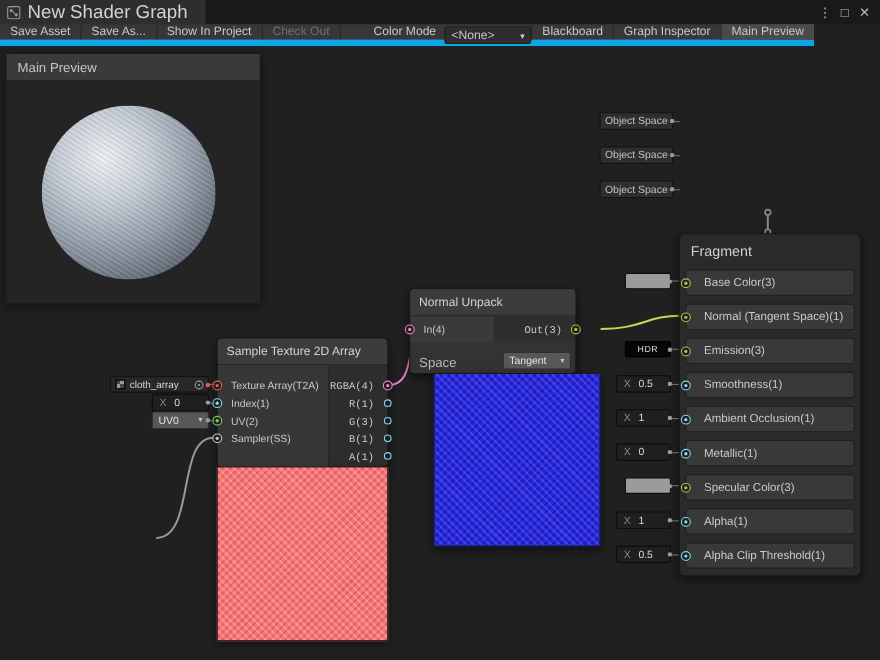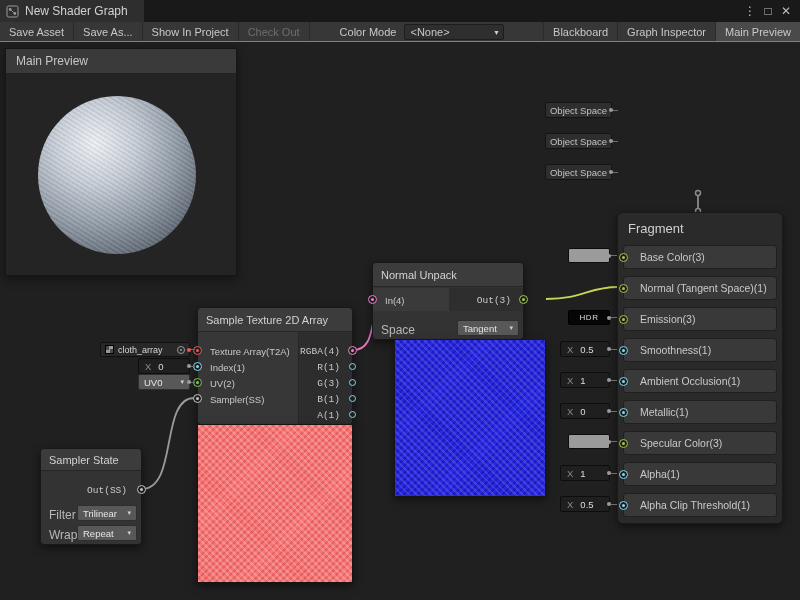--- a/index.html
+++ b/index.html
@@ -3,26 +3,26 @@
 <meta charset="utf-8">
 <style>
   *{margin:0;padding:0;box-sizing:border-box;}
   html,body{width:800px;height:600px;overflow:hidden;}
   body{background:#202020;font-family:"Liberation Sans","DejaVu Sans",sans-serif;}
   .stage{position:relative;width:800px;height:600px;background:#202020;}
 
   
   .titlebar{position:absolute;left:0;top:0;width:800px;height:22px;background:#191919;display:flex;align-items:stretch;}
   .tab{display:flex;align-items:center;gap:6px;background:#2e2e2e;height:22px;padding:0 16px 0 6px;}
-  .tab-title{font-size:12px;color:#d2d2d2;white-space:nowrap;}
+  .tab-title{font-size:17px;color:#d2d2d2;white-space:nowrap;}
   .win-controls{margin-left:auto;display:flex;align-items:center;gap:2px;padding-right:6px;}
   .win-btn{color:#bdbdbd;font-size:12px;width:16px;text-align:center;line-height:22px;cursor:default;}
 
   
-  .toolbar{position:absolute;left:0;top:22px;width:800px;height:20px;background:#373737;border-bottom:1px solid #0ea5e9;display:flex;align-items:stretch;font-size:11px;color:#c8c8c8;}
+  .toolbar{position:absolute;left:0;top:22px;width:740px;height:20px;background:#373737;border-bottom:6px solid #0ea5e9;display:flex;align-items:stretch;font-size:11px;color:#c8c8c8;}
   .tb-btn{display:flex;align-items:center;padding:0 9px;border-right:1px solid #2a2a2a;white-space:nowrap;cursor:default;}
   .tb-btn.disabled{color:#6e6e6e;}
   .tb-label{display:flex;align-items:center;padding:0 8px 0 30px;white-space:nowrap;}
   .tb-dd{display:flex;align-items:center;justify-content:space-between;width:100px;height:16px;margin-top:2px;background:#2e2e2e;border:1px solid #1d1d1d;border-radius:2px;padding:0 5px;white-space:nowrap;}
   .tb-dd .arr{font-size:8px;color:#cfcfcf;}
   .tb-right{margin-left:auto;display:flex;}
   .tb-right .tb-btn{border-right:none;border-left:1px solid #2a2a2a;}
   .tb-btn.active{background:#4a4a4a;}
 
   
@@ -297,32 +297,15 @@
       <span class="port v4" style="left:-5px;top:32px;"></span>
       <span class="port v3" style="right:-5px;top:32px;"></span>
       <div class="mini-label" style="left:8px;top:60px;">Space</div>
       <div class="mdd" style="left:84px;top:57px;width:62px;">
         <span>Tangent</span>
         <span class="arr">▾</span>
       </div>
     </div>
     <div class="texpreview preview-blue" style="left:394px;top:298px;width:152px;height:157px;"></div>
 
-    <div class="node" style="left:40px;top:406px;width:102px;height:97px;">
-      <div class="node-header" style="height:22px;">
-        <span>Sampler State</span>
-      </div>
-      <div class="out-row" style="top:33px;right:14px;">Out(SS)</div>
-      <span class="port ss" style="right:-5px;top:36px;"></span>
-      <div class="mini-label" style="left:8px;top:59px;">Filter</div>
-      <div class="mdd" style="left:36px;top:56px;width:60px;">
-        <span>Trilinear</span>
-        <span class="arr">▾</span>
-      </div>
-      <div class="mini-label" style="left:8px;top:79px;">Wrap</div>
-      <div class="mdd" style="left:36px;top:76px;width:60px;">
-        <span>Repeat</span>
-        <span class="arr">▾</span>
-      </div>
-    </div>
 
   </div>
 </div>
 
 </body></html>

